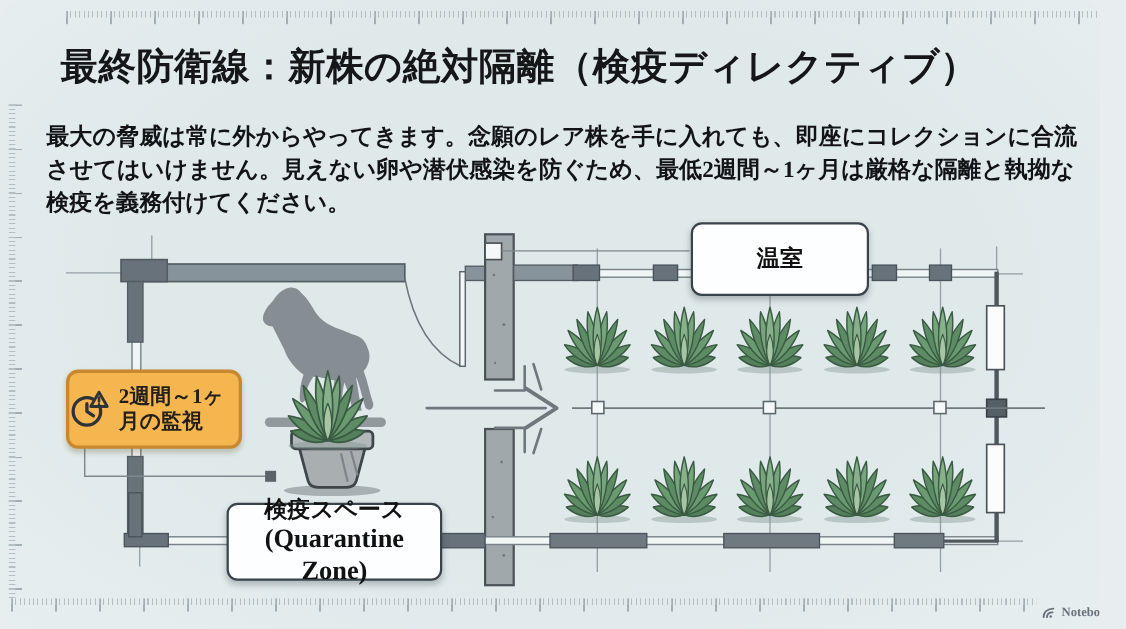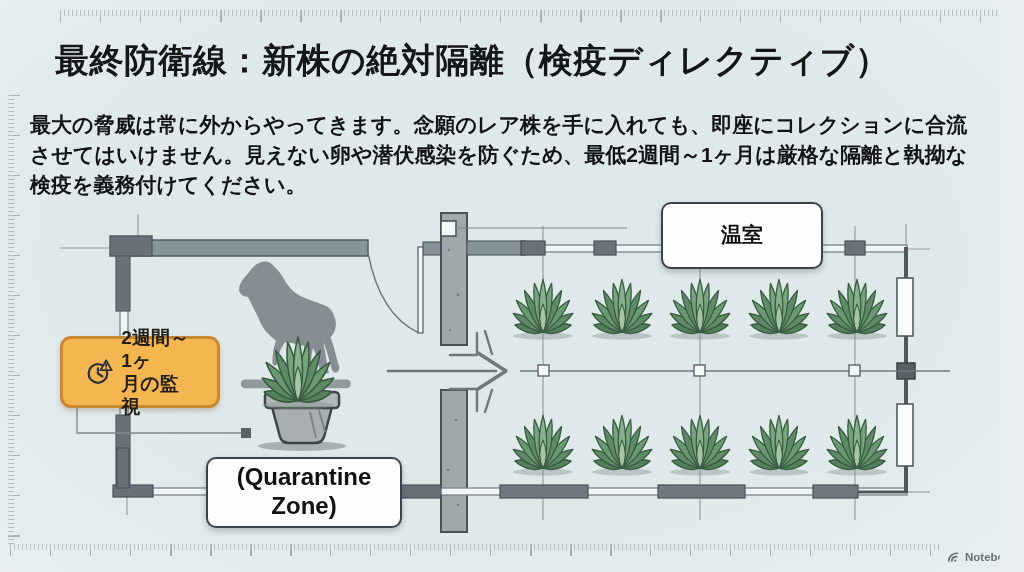--- a/index.html
+++ b/index.html
@@ -1,19 +1,19 @@
 <!DOCTYPE html>
 <html><head>
 <meta charset="utf-8">
 <style>
   html,body{margin:0;padding:0;background:#e8eef0;}
   .canvas{
     position:relative;width:1000px;height:572px;overflow:hidden;
     background:radial-gradient(ellipse at 50% 45%, #dfe9ea 55%, #e7eef0 100%);
-    font-family:Liberation Sans, sans-serif;color:#17181a;border-radius:18px;
+    font-family:Liberation Serif, serif;color:#17181a;border-radius:18px;
   }
   
   .ruler{position:absolute;opacity:.8;}
   .ruler-top{left:60px;top:10px;width:945px;height:12px;
     background-image:repeating-linear-gradient(to right,#a8b5b7 0 1px,transparent 1px 4px),
                      repeating-linear-gradient(to right,#93a1a4 0 1.5px,transparent 1.5px 40px);
     background-size:100% 6px,100% 12px;background-repeat:no-repeat;background-position:top left;}
   .ruler-bottom{left:10px;top:544px;width:932px;height:12px;
     background-image:repeating-linear-gradient(to right,#a8b5b7 0 1px,transparent 1px 4px),
                      repeating-linear-gradient(to right,#93a1a4 0 1.5px,transparent 1.5px 40px);
@@ -22,36 +22,36 @@
     background-image:repeating-linear-gradient(to bottom,#a8b5b7 0 1px,transparent 1px 4px),
                      repeating-linear-gradient(to bottom,#93a1a4 0 1.5px,transparent 1.5px 40px);
     background-size:6px 100%,12px 100%;background-repeat:no-repeat;background-position:top left;}
   .ruler-right{left:1002px;top:95px;width:12px;height:445px;
     background-image:repeating-linear-gradient(to bottom,#a8b5b7 0 1px,transparent 1px 4px),
                      repeating-linear-gradient(to bottom,#93a1a4 0 1.5px,transparent 1.5px 40px);
     background-size:6px 100%,12px 100%;background-repeat:no-repeat;background-position:top left;}
   
   .title{position:absolute;left:55px;top:38px;width:930px;
     font-size:34px;font-weight:900;letter-spacing:.5px;color:#151618;}
-  .body-text{position:absolute;left:30px;top:110px;width:952px;
+  .body-text{position:absolute;left:42px;top:110px;width:952px;
     font-size:21px;font-weight:700;line-height:1.42;color:#121315;}
   
   .diagram-svg{position:absolute;left:0;top:0;width:1024px;height:572px;}
   
   .zone-label{position:absolute;background:#fdfeff;border:2.5px solid #39434b;border-radius:10px;
     box-shadow:0 3px 6px rgba(40,50,56,.28);text-align:center;padding:5px 6px 6px 6px;
     display:flex;flex-direction:column;justify-content:center;}
   .zone-label .l1{font-size:21px;font-weight:800;line-height:1.25;color:#111;}
   .zone-label .l2{font-size:19px;font-weight:800;line-height:1.2;color:#111;}
-  .safe-label{left:628px;top:202px;width:146px;height:52px;margin-left:33px;}
+  .safe-label{left:628px;top:202px;width:146px;height:52px;}
   .quarantine-label{left:206px;top:457px;width:180px;height:56px;}
   .monitor-badge{position:absolute;left:60px;top:336px;width:160px;height:72px;
     background:#f5b54f;border:3px solid #c8882f;border-radius:11px;
     box-shadow:0 3px 5px rgba(90,70,20,.25);
-    display:flex;align-items:center;gap:7px;padding:0 23px;box-sizing:border-box;}
+    display:flex;align-items:center;gap:7px;padding:0 0;box-sizing:border-box;}
   .monitor-badge .txt{font-size:19px;font-weight:800;line-height:1.22;color:#23201a;}
   
   .watermark{position:absolute;left:946px;top:550px;display:flex;align-items:center;gap:4px;
     font-size:11.5px;font-weight:700;color:#68727 6;color:#68727a;}
 </style>
 </head>
 <body>
 
 <div class="canvas">
 
@@ -199,20 +199,21 @@
     </g>
   </svg>
 
   <div class="title">最終防衛線：新株の絶対隔離（検疫ディレクティブ）</div>
   <div class="body-text">最大の脅威は常に外からやってきます。念願のレア株を手に入れても、即座にコレクションに合流させてはいけません。見えない卵や潜伏感染を防ぐため、最低2週間～1ヶ月は厳格な隔離と執拗な検疫を義務付けてください。</div>
 
   <div class="zone-label safe-label">
     <div class="l1">温室</div>
   </div>
   <div class="zone-label quarantine-label">
+    <div class="l1">検疫スペース</div>
     <div class="l2" style="font-size:24px">(Quarantine Zone)</div>
   </div>
 
   <div class="monitor-badge">
     <svg width="38" height="38" viewBox="0 0 38 38">
       <circle cx="16" cy="21" r="12.5" fill="none" stroke="#2e3338" stroke-width="3"></circle>
       <path d="M16,14 V21 L22,25" stroke="#2e3338" stroke-width="3" fill="none" stroke-linecap="round" stroke-linejoin="round"></path>
       <path d="M27,3.5 L34.5,16.5 H19.5 Z" fill="#f5b54f" stroke="#2e3338" stroke-width="2.6" stroke-linejoin="round"></path>
       <path d="M27,8.5 V12" stroke="#2e3338" stroke-width="2.4" stroke-linecap="round"></path>
       <circle cx="27" cy="14.4" r="1.1" fill="#2e3338"></circle>

